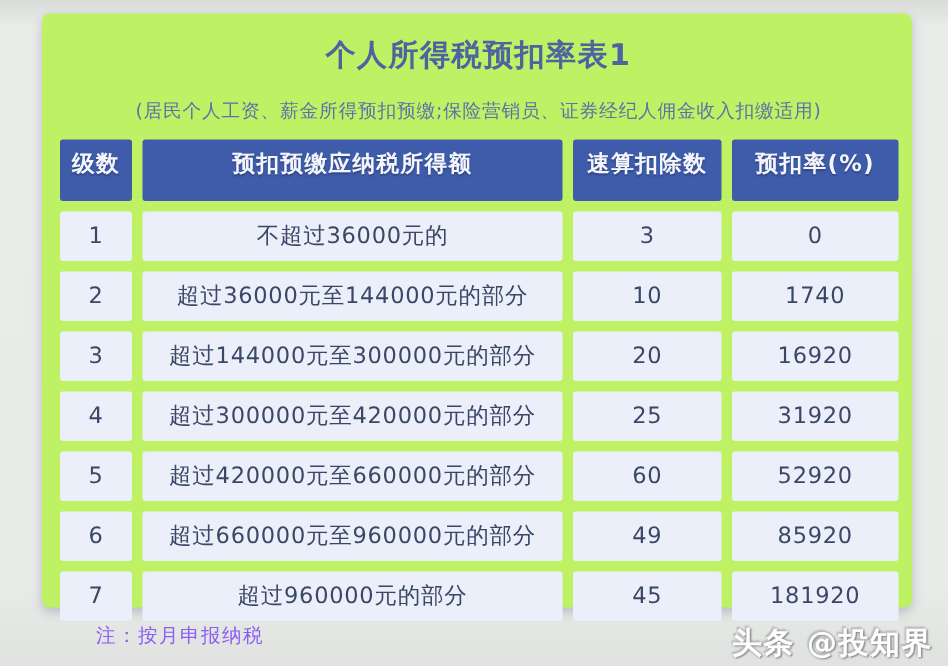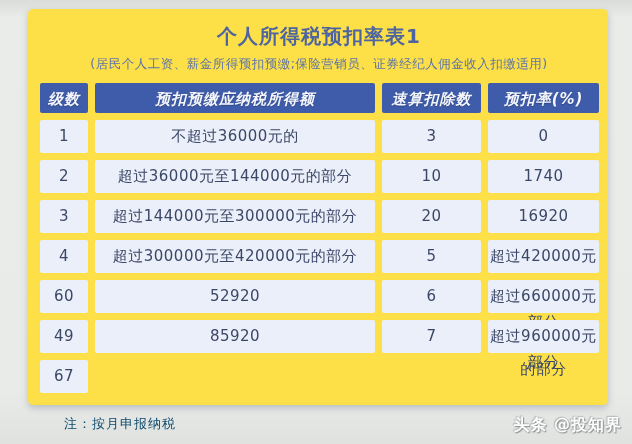--- a/index.html
+++ b/index.html
@@ -3,57 +3,56 @@
 <meta charset="utf-8">
 <style>
   html,body{margin:0;padding:0;}
   body{
     width:632px;height:444px;position:relative;overflow:hidden;
     font-family:"DejaVu Sans","Liberation Sans",sans-serif;
     background:linear-gradient(180deg,#d9dcd9 0%,#eaece9 4%,#e9ebe8 88%,#dfe2df 100%);
   }
   .card{
     position:absolute;left:28px;top:9px;width:580px;height:396px;
-    background:#fde047;border-radius:5px;
+    background:#bef264;border-radius:5px;
     box-shadow:0 3px 7px rgba(70,80,100,0.28);
     box-sizing:border-box;padding:10px 10px 0 12px;
   }
   .title{
     text-align:center;margin-top:4px;
     font-size:20px;font-weight:bold;color:#4d64a0;
     letter-spacing:1px;
   }
   .subtitle{
-    text-align:center;margin-top:6px;margin-bottom:10px;
+    text-align:center;margin-top:16px;margin-bottom:10px;
     font-size:12.5px;color:#5c72a9;letter-spacing:0.5px;
   }
   .grid{
     display:grid;
     grid-template-columns:48px 280px 99px 111px;
     column-gap:7px;row-gap:7px;
   }
   .th{
     background:#3e5caa;color:#f4f6fc;font-weight:bold;
-    font-size:15px;height:30px;line-height:33px;text-align:center;
+    font-size:15px;height:41px;line-height:33px;text-align:center;
     border-radius:2px;letter-spacing:1px;
     text-shadow:0 1px 1px rgba(30,40,80,0.4);
-    font-style:italic;
   }
   .td{
     background:#ebeff9;color:#3a4766;
     font-size:15px;height:33px;line-height:33px;text-align:center;
     border-radius:2px;letter-spacing:0.5px;
   }
   .note{
     position:absolute;left:64px;top:415px;
-    font-size:13px;color:#0c4a6e;letter-spacing:1px;
+    font-size:13px;color:#8b5cf6;letter-spacing:1px;
   }
   .watermark{
     position:absolute;right:10px;top:415px;
-    font-size:16px;font-weight:bold;color:#fdfdfd;letter-spacing:1px;
+    font-size:20px;font-weight:bold;color:#fdfdfd;letter-spacing:1px;
     text-shadow:1px 1px 1px #8f9193,-1px -1px 1px #b9bbbd,0 0 2px #a2a4a6;
   }
 </style>
 </head>
 <body>
 
 <div class="page">
   <div class="card">
     <div class="title">个人所得税预扣率表1</div>
     <div class="subtitle">(居民个人工资、薪金所得预扣预缴;保险营销员、证券经纪人佣金收入扣缴适用)</div>
@@ -69,28 +68,31 @@
         <div class="td">2</div>
         <div class="td">超过36000元至144000元的部分</div>
         <div class="td">10</div>
         <div class="td">1740</div>
         <div class="td">3</div>
         <div class="td">超过144000元至300000元的部分</div>
         <div class="td">20</div>
         <div class="td">16920</div>
         <div class="td">4</div>
         <div class="td">超过300000元至420000元的部分</div>
+        <div class="td">25</div>
+        <div class="td">31920</div>
         <div class="td">5</div>
         <div class="td">超过420000元至660000元的部分</div>
         <div class="td">60</div>
         <div class="td">52920</div>
         <div class="td">6</div>
         <div class="td">超过660000元至960000元的部分</div>
         <div class="td">49</div>
         <div class="td">85920</div>
         <div class="td">7</div>
         <div class="td">超过960000元的部分</div>
-        <div class="td">67</div>
+        <div class="td">45</div>
+        <div class="td">181920</div>
       </div>
   </div>
   <div class="note">注：按月申报纳税</div>
   <div class="watermark">头条 @投知界</div>
 </div>
 
 </body></html>

